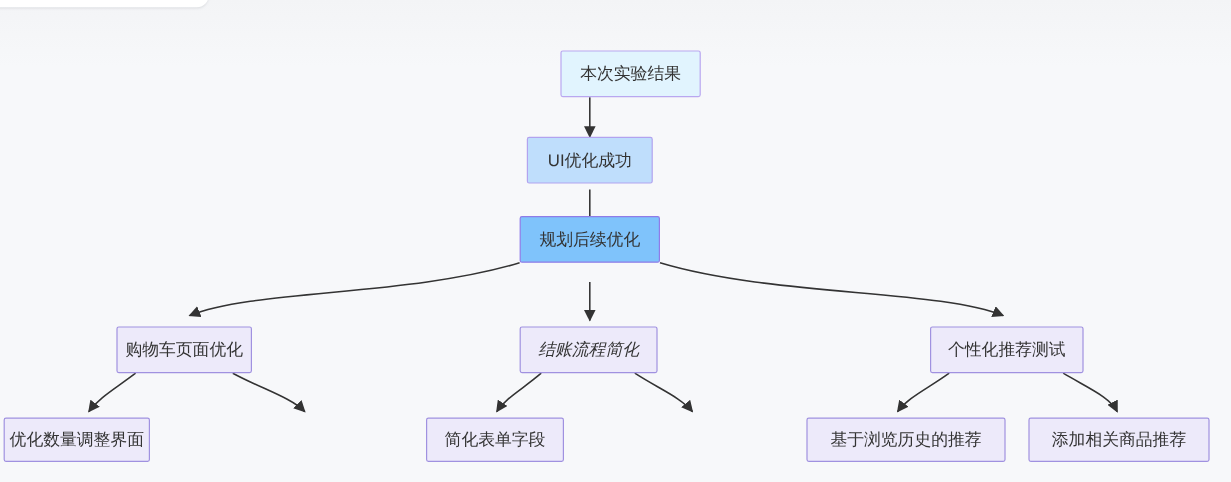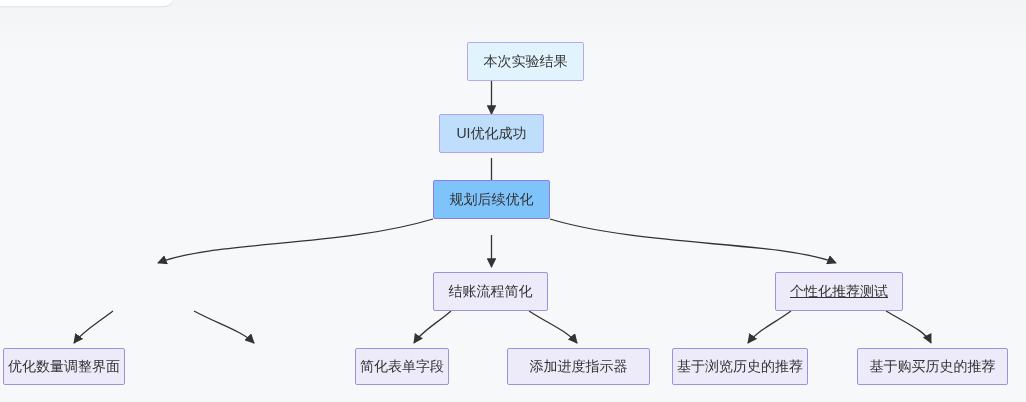--- a/index.html
+++ b/index.html
@@ -74,27 +74,27 @@
   }
   .node-task {
     background: var(--color-task-fill, #edeafa);
     border-color: var(--color-task-border, #a091e0);
   }
   
   #n-root          { left: 433px; top: 42px;  width: 117px; height: 39px; margin-left: 34px; }
   #n-success       { left: 439px; top: 114px; width: 105px; height: 39px; }
   #n-plan          { left: 433px; top: 180px; width: 117px; height: 39px; }
   #n-cart          { left: 97px;  top: 272px; width: 113px; height: 39px; }
-  #n-checkout      { left: 433px; top: 272px; width: 115px; height: 39px; }
-  #n-personal      { left: 775px; top: 272px; width: 128px; height: 39px; text-decoration: underline; }
+  #n-checkout      { left: 433px; top: 272px; width: 115px; height: 39px; font-style: italic; }
+  #n-personal      { left: 775px; top: 272px; width: 128px; height: 39px; }
   #n-cart-qty      { left: 3px;   top: 348px; width: 122px; height: 37px; }
   #n-cart-related  { left: 178px; top: 348px; width: 159px; height: 37px; }
-  #n-form          { left: 355px; top: 348px; width: 94px; height: 37px; }
+  #n-form          { left: 355px; top: 348px; width: 115px; height: 37px; }
   #n-progress      { left: 507px; top: 348px; width: 143px; height: 37px; }
-  #n-rec-browse    { left: 672px; top: 348px; width: 136px; height: 37px; text-align: center; }
+  #n-rec-browse    { left: 672px; top: 348px; width: 166px; height: 37px; text-align: center; }
   #n-rec-purchase  { left: 857px; top: 348px; width: 151px; height: 37px; }
 </style>
 </head>
 <body>
 
 <div class="canvas">
 
   <div class="corner-tab"></div>
 
   <svg class="edges-layer" width="1026" height="402" viewBox="0 0 1026 402" xmlns="http://www.w3.org/2000/svg">
@@ -115,29 +115,29 @@
     <path class="edge" marker-end="url(#arrow)" d="M791,311 C773,324 757,331 748,343"></path>
     <path class="edge" marker-end="url(#arrow)" d="M886,311 C908,324 925,331 931,343"></path>
   </svg>
 
   <div id="n-root" class="node node-root">本次实验结果</div>
 
   <div id="n-success" class="node node-success">UI优化成功</div>
 
   <div id="n-plan" class="node node-plan">规划后续优化</div>
 
+  <div id="n-cart" class="node node-task">购物车页面优化</div>
 
   <div id="n-checkout" class="node node-task">结账流程简化</div>
 
   <div id="n-personal" class="node node-task">个性化推荐测试</div>
 
   <div id="n-cart-qty" class="node node-task">优化数量调整界面</div>
 
 
   <div id="n-form" class="node node-task">简化表单字段</div>
 
-  <div id="n-progress" class="node node-task">添加进度指示器</div>
 
   <div id="n-rec-browse" class="node node-task">基于浏览历史的推荐</div>
 
-  <div id="n-rec-purchase" class="node node-task">基于购买历史的推荐</div>
+  <div id="n-rec-purchase" class="node node-task">添加相关商品推荐</div>
 
 </div>
 
 </body></html>

